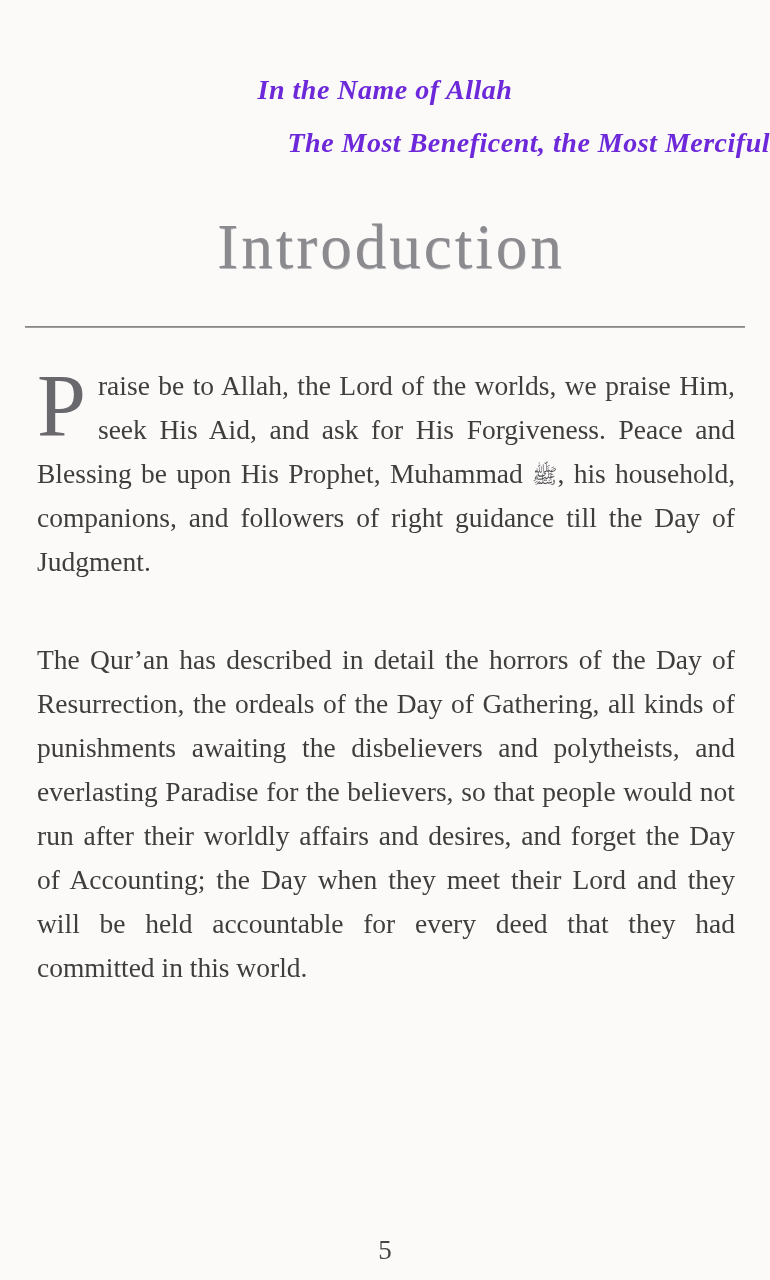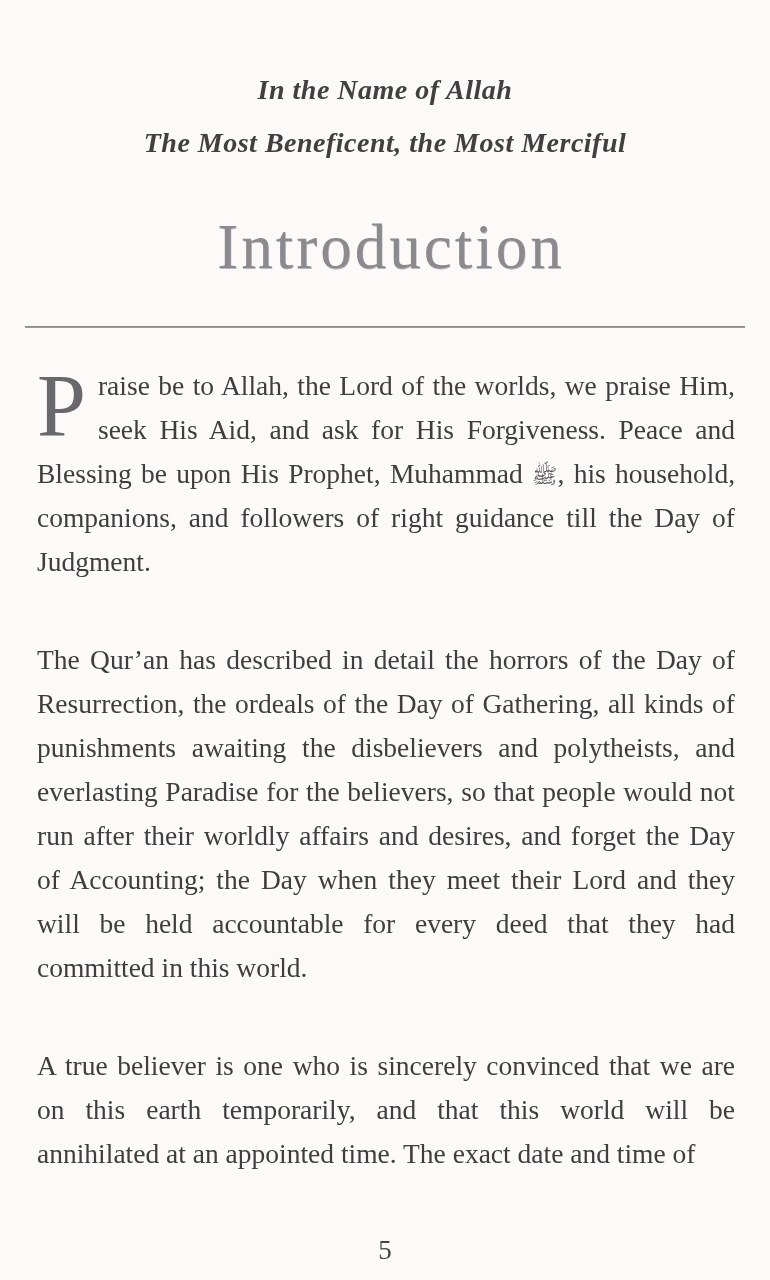--- a/index.html
+++ b/index.html
@@ -14,25 +14,25 @@
     margin: 0 auto;
     background: #fbfaf8;
     overflow: hidden;
     font-family: "Liberation Serif", serif;
   }
   .bismillah {
     text-align: center;
     font-style: italic;
     font-weight: bold;
     font-size: 28px;
-    color: #404040;
+    color: #6d28d9;
     letter-spacing: 0.5px;
   }
   .bismillah-line1 { margin-top: 74px; }
-  .bismillah-line2 { margin-top: 21px; }
+  .bismillah-line2 { margin-top: 21px; text-align: right; }
   .chapter-title {
     margin-top: 52px;
     text-align: center;
     font-size: 63px;
     font-weight: normal;
     color: #8b8a8e;
     letter-spacing: 3px;
     text-shadow: 0.5px 0.5px 0 #b9b8bc;
     padding-left: 12px;
   }
@@ -92,19 +92,18 @@
   <hr class="title-rule">
 
   <div class="content">
 
     <p>
       <span class="dropcap">P</span><span>raise be to Allah, the Lord of the worlds, we praise Him, seek His Aid, and ask for His Forgiveness. Peace and Blessing be upon His Prophet, Muhammad </span><span class="pbuh">ﷺ</span><span>, his household, companions, and followers of right guidance till the Day of Judgment.</span>
     </p>
 
     <p>The Qur’an has described in detail the horrors of the Day of Resurrection, the ordeals of the Day of Gathering, all kinds of punishments awaiting the disbelievers and polytheists, and everlasting Paradise for the believers, so that people would not run after their worldly affairs and desires, and forget the Day of Accounting; the Day when they meet their Lord and they will be held accountable for every deed that they had committed in this world.</p>
 
-    <p>A true believer is one who is sincerely convinced that we are on this earth temporarily, and that this world will be annihilated at an appointed time. The exact date and time of</p>
 
   </div>
 
   <div class="page-number">5</div>
 
 </div>
 
 </body></html>

